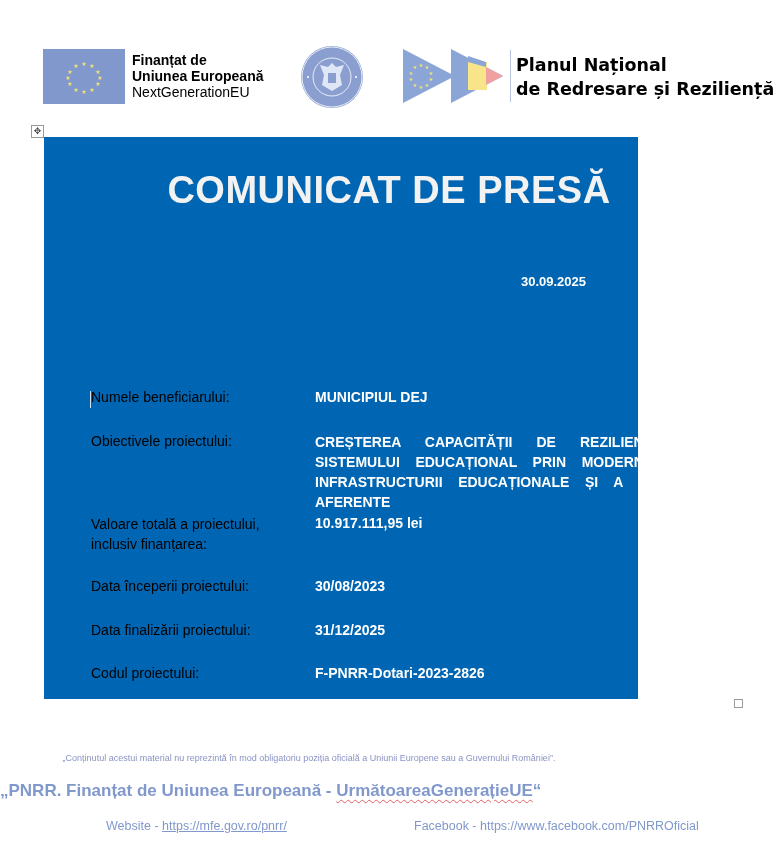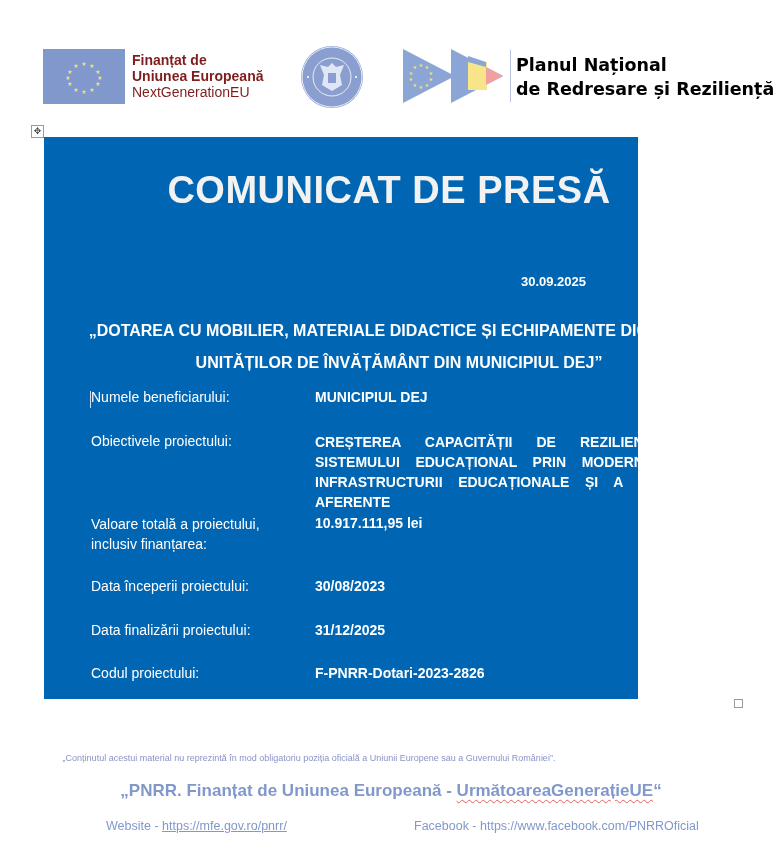--- a/index.html
+++ b/index.html
@@ -1,44 +1,44 @@
 <!DOCTYPE html>
 <html><head>
 <meta charset="utf-8">
 <style>
   html, body { margin:0; padding:0; background:#ffffff; }
   body { width:782px; height:857px; position:relative; overflow:hidden; font-family:"Liberation Sans", sans-serif; }
   .abs { position:absolute; }
 
   
   .eu-flag { left:43px; top:49px; width:82px; height:55px; background:#8198cc; }
-  .eu-text { left:132px; top:52px; color:#7f1d1d; font-family:"Liberation Sans", sans-serif; font-size:14px; line-height:16px; }
+  .eu-text { left:132px; top:52px; color:#000000; font-family:"Liberation Sans", sans-serif; font-size:14px; line-height:16px; }
   .eu-text .b { font-weight:bold; }
   .gov-seal { left:300px; top:45px; width:64px; height:64px; }
   .pnrr-logo { left:403px; top:47px; width:108px; height:58px; }
   .pnrr-sep { left:510px; top:50px; width:1px; height:52px; background:#b8c3e0; }
   .pnrr-text { left:516px; top:53px; color:#000000; font-family:"DejaVu Sans", sans-serif; font-size:17.5px; line-height:24px; font-weight:bold; }
 
   .move-handle { left:31px; top:125px; width:11px; height:11px; border:1px solid #9a9a9a; background:#fff; display:flex; align-items:center; justify-content:center; font-size:9px; color:#444; line-height:1; }
   .resize-handle { left:734px; top:699px; width:7px; height:7px; border:1px solid #9a9a9a; background:#fff; }
 
   
   .panel { left:44px; top:137px; width:594px; height:562px; background:#0066b3; color:#fff; font-family:"Liberation Sans", sans-serif; }
   .title { position:absolute; left:0; width:690px; top:32px; text-align:center; font-size:38px; font-weight:bold; color:#f2f2f2; letter-spacing:0.5px; }
   .date { position:absolute; right:52px; top:137px; font-size:13px; font-weight:bold; }
   .proj-title { position:absolute; left:40px; width:630px; top:178px; text-align:center; font-size:16px; font-weight:bold; line-height:32px; }
 
   .row { position:absolute; left:47px; width:605px; font-size:14px; line-height:19px; }
-  .row .lbl { position:absolute; left:0; top:0; width:210px; font-weight:normal; color:#ffffff; }
+  .row .lbl { position:absolute; left:0; top:0; width:210px; font-weight:normal; color:#000000; }
   .row .val { position:absolute; left:224px; top:0; width:381px; font-weight:bold; text-align:justify; }
   .cursor-bar { position:absolute; left:46px; top:254px; width:1px; height:17px; background:#cfe0f0; }
 
   
   .disclaimer { left:0; width:618px; top:753px; text-align:center; font-size:9px; color:#8a93c4; }
-  .slogan { left:0; width:782px; top:781px; text-align:center; font-size:17px; font-weight:bold; color:#8198cc; }
+  .slogan { left:0; width:782px; top:781px; text-align:left; font-size:17px; font-weight:bold; color:#8198cc; }
   .slogan .spell { text-decoration:underline wavy #e06060; text-decoration-thickness:1px; text-underline-offset:3px; }
   .links { top:819px; font-size:12.5px; color:#8198cc; }
   .links a { color:#8198cc; text-decoration:underline; }
 </style>
 </head>
 <body>
 
 <div class="abs eu-flag">
   <svg width="82" height="55" viewBox="0 0 82 55">
     <g fill="#f3e27a">
@@ -100,24 +100,20 @@
 <div class="abs pnrr-text">
   <div>Planul Național</div>
   <div>de Redresare și Reziliență</div>
 </div>
 
 <div class="abs move-handle">✥</div>
 
 <div class="abs panel">
   <div class="title">COMUNICAT DE PRESĂ</div>
   <div class="date">30.09.2025</div>
-  <div class="proj-title">
-    <div>„DOTAREA CU MOBILIER, MATERIALE DIDACTICE ȘI ECHIPAMENTE DIGITALE A</div>
-    <div>UNITĂȚILOR DE ÎNVĂȚĂMÂNT DIN MUNICIPIUL DEJ”</div>
-  </div>
 
   <div class="cursor-bar"></div>
 
   <div class="row" style="top:251px;">
     <div class="lbl">Numele beneficiarului:</div>
     <div class="val">MUNICIPIUL DEJ</div>
   </div>
   <div class="row" style="top:295px;">
     <div class="lbl">Obiectivele proiectului:</div>
     <div class="val" style="line-height:20px;">CREȘTEREA CAPACITĂȚII DE REZILIENȚĂ A SISTEMULUI EDUCAȚIONAL PRIN MODERNIZAREA INFRASTRUCTURII EDUCAȚIONALE ȘI A DOTĂRII AFERENTE</div>

